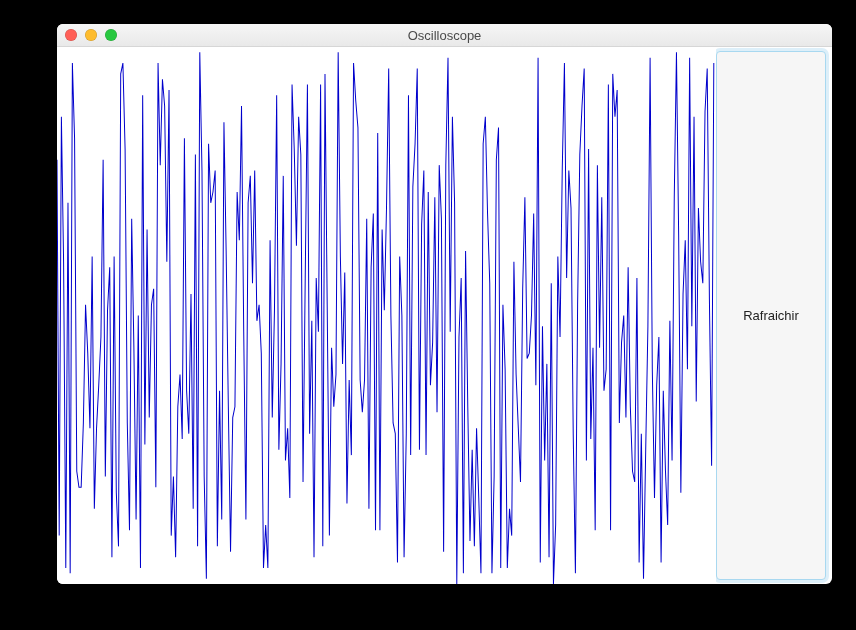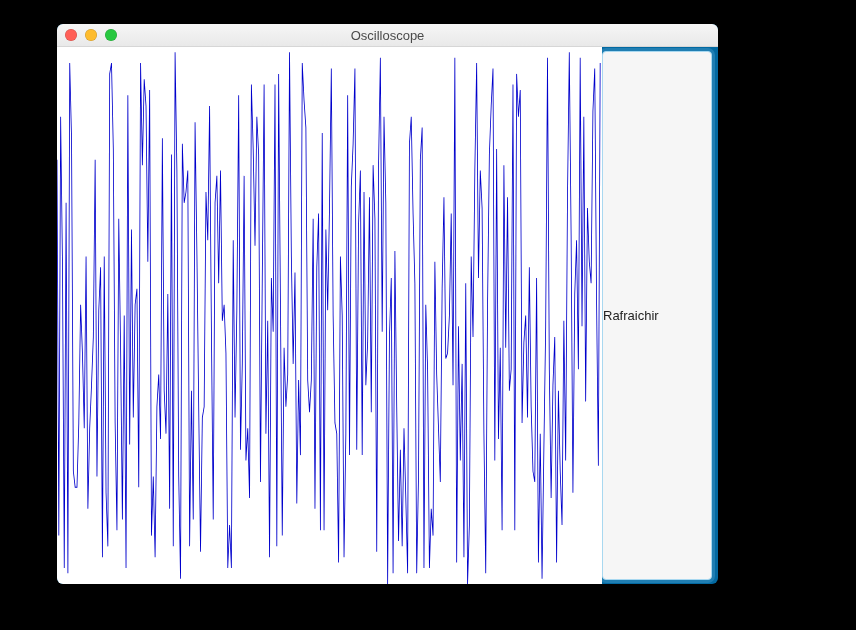--- a/index.html
+++ b/index.html
@@ -8,23 +8,23 @@
     background: #000;
     width: 856px;
     height: 630px;
     font-family: -apple-system, "Helvetica Neue", Arial, sans-serif;
     overflow: hidden;
   }
   .window {
     position: absolute;
     left: 57px;
     top: 24px;
-    width: 661px;
+    width: 775px;
     height: 560px;
-    background: #0369a1;
+    background: #ffffff;
     border-radius: 6px;
     box-shadow: 0 18px 40px rgba(0,0,0,0.55), 0 0 0 1px rgba(0,0,0,0.15);
     display: flex;
     flex-direction: column;
     overflow: hidden;
   }
   .titlebar {
     height: 22px;
     flex: 0 0 22px;
     background: linear-gradient(#f6f6f6, #e9e9e9);
@@ -83,20 +83,21 @@
     align-items: stretch;
   }
   .refresh-btn {
     flex: 1;
     background: #f6f6f6;
     border: 1px solid #a8d8f0;
     border-radius: 4px;
     box-shadow: 0 0 0 3px rgba(120,190,230,0.25);
     display: flex;
     align-items: center;
+    justify-content: center;
     font-size: 13px;
     color: #222;
     cursor: pointer;
     user-select: none;
   }
   .status {
     flex: 0 0 20px;
     font-size: 13px;
     color: #111;
     padding: 2px 4px 2px 2px;

